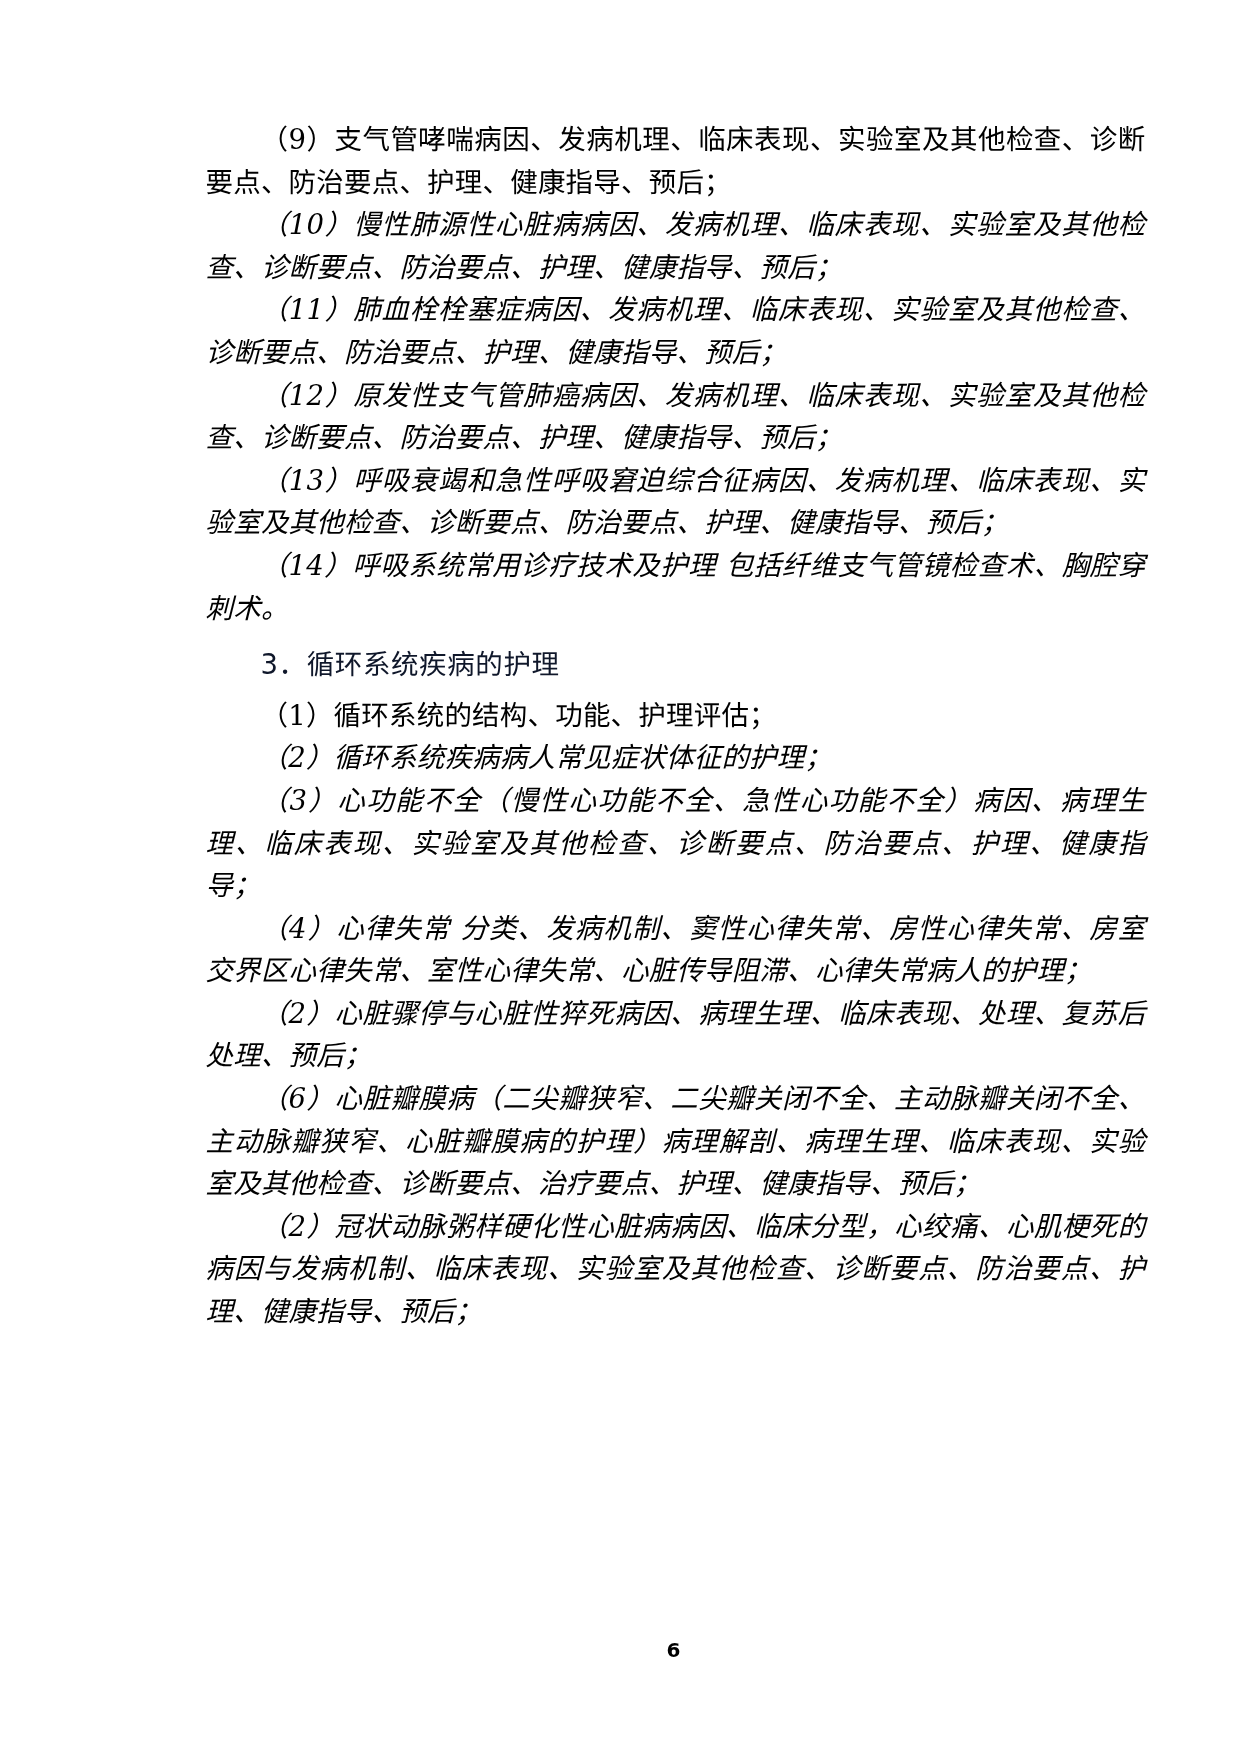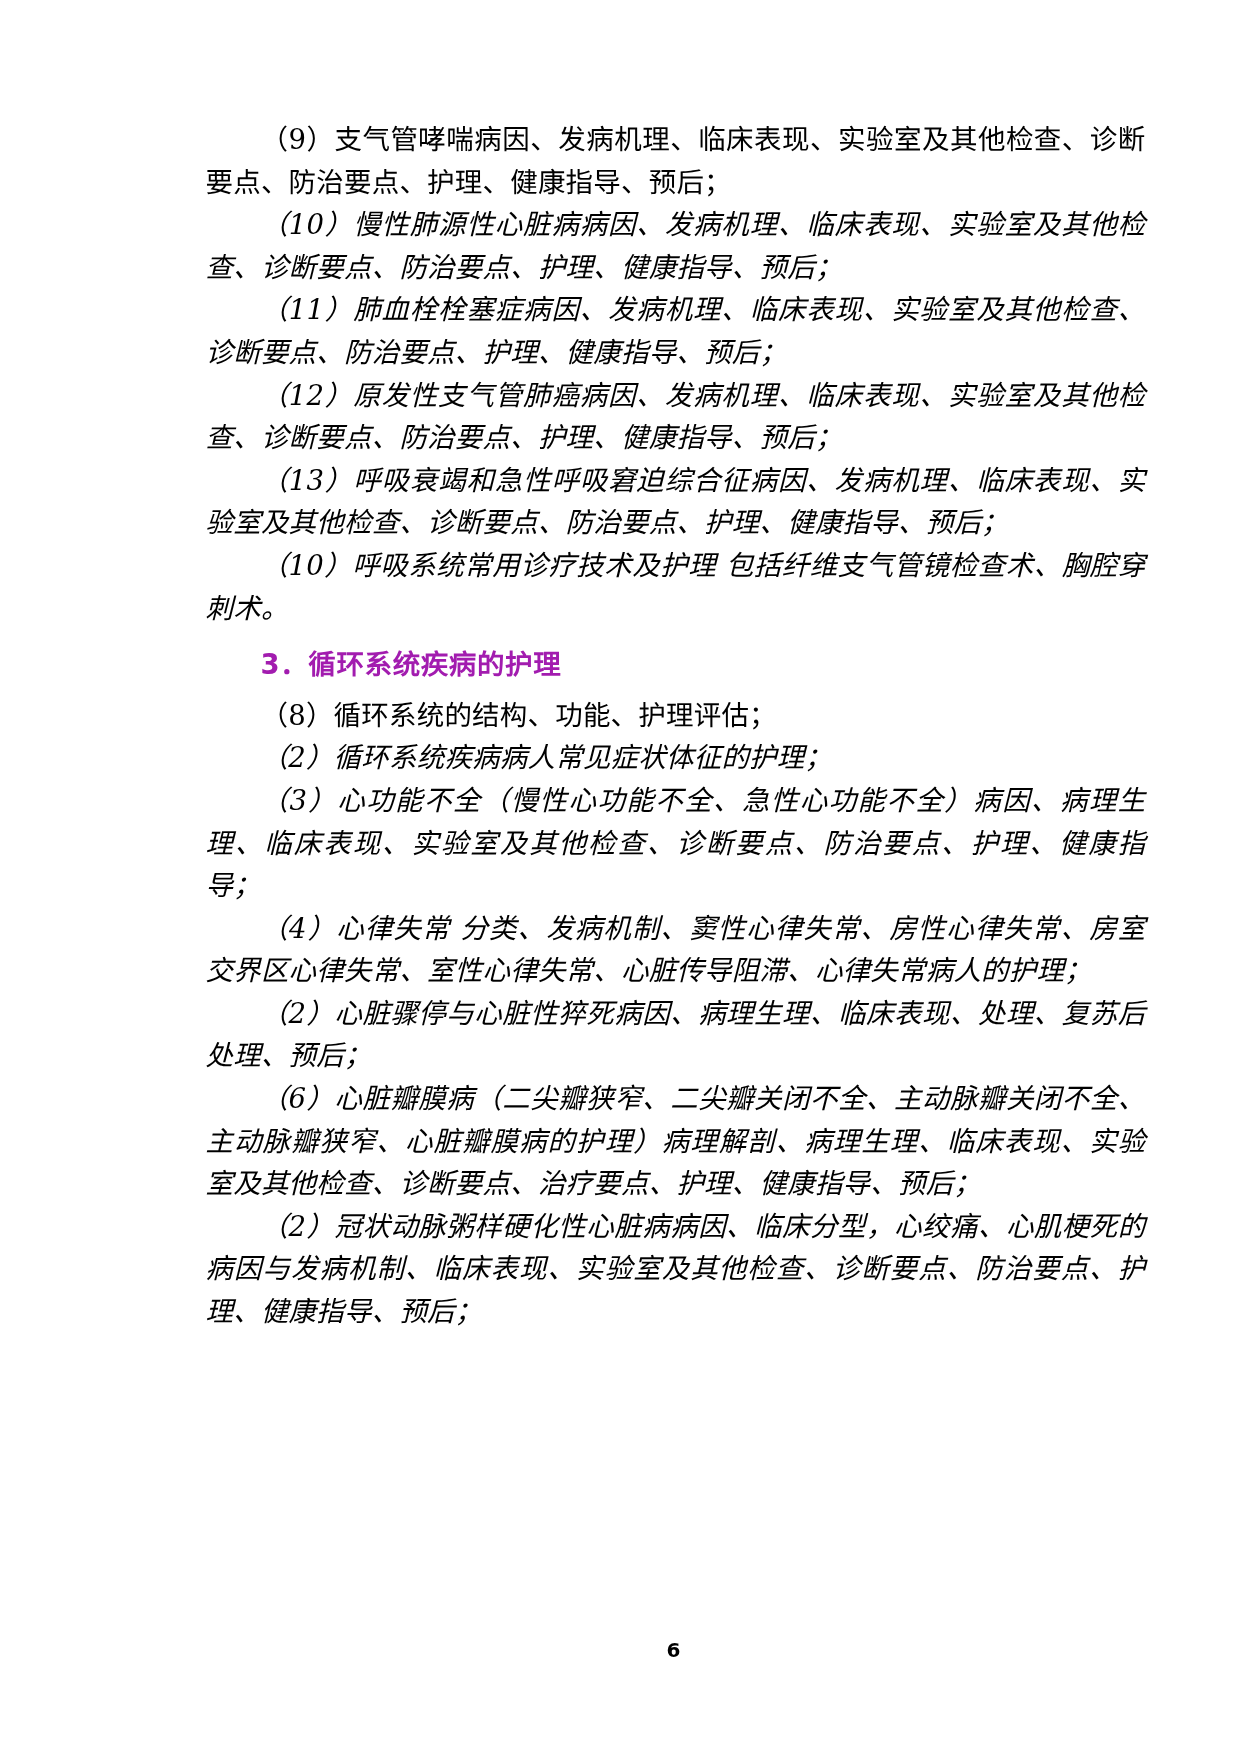--- a/index.html
+++ b/index.html
@@ -39,22 +39,22 @@
     word-break: break-all;
   }
   p.para + p.para {
     margin-top: 0px;
     font-style: italic;
   }
   p.heading {
     margin: 14px 0 8px 0;
     font-size: 27.5px;
     line-height: 42.6px;
-    color: #a21caf;
-    font-weight: bold;
+    color: #0f172a;
+    font-weight: normal;
     text-indent: 2em;
     letter-spacing: 0.6px;
     font-family: "DejaVu Sans", "Liberation Sans", sans-serif;
   }
   .footer {
     position: absolute;
     left: 0;
     top: 1638px;
     width: 1240px;
     text-align: center;
@@ -73,25 +73,25 @@
 
 <div class="page">
 
   <div class="content">
 
     <p class="para">（9）支气管哮喘病因、发病机理、临床表现、实验室及其他检查、诊断要点、防治要点、护理、健康指导、预后；</p>
     <p class="para">（10）慢性肺源性心脏病病因、发病机理、临床表现、实验室及其他检查、诊断要点、防治要点、护理、健康指导、预后；</p>
     <p class="para">（11）肺血栓栓塞症病因、发病机理、临床表现、实验室及其他检查、诊断要点、防治要点、护理、健康指导、预后；</p>
     <p class="para">（12）原发性支气管肺癌病因、发病机理、临床表现、实验室及其他检查、诊断要点、防治要点、护理、健康指导、预后；</p>
     <p class="para">（13）呼吸衰竭和急性呼吸窘迫综合征病因、发病机理、临床表现、实验室及其他检查、诊断要点、防治要点、护理、健康指导、预后；</p>
-    <p class="para">（10）呼吸系统常用诊疗技术及护理 包括纤维支气管镜检查术、胸腔穿刺术。</p>
+    <p class="para">（14）呼吸系统常用诊疗技术及护理 包括纤维支气管镜检查术、胸腔穿刺术。</p>
 
     <p class="heading">3．循环系统疾病的护理</p>
 
-    <p class="para">（8）循环系统的结构、功能、护理评估；</p>
+    <p class="para">（1）循环系统的结构、功能、护理评估；</p>
     <p class="para">（2）循环系统疾病病人常见症状体征的护理；</p>
     <p class="para">（3）心功能不全（慢性心功能不全、急性心功能不全）病因、病理生理、临床表现、实验室及其他检查、诊断要点、防治要点、护理、健康指导；</p>
     <p class="para">（4）心律失常 分类、发病机制、窦性心律失常、房性心律失常、房室交界区心律失常、室性心律失常、心脏传导阻滞、心律失常病人的护理；</p>
     <p class="para">（2）心脏骤停与心脏性猝死病因、病理生理、临床表现、处理、复苏后处理、预后；</p>
     <p class="para">（6）心脏瓣膜病（二尖瓣狭窄、二尖瓣关闭不全、主动脉瓣关闭不全、主动脉瓣狭窄、心脏瓣膜病的护理）病理解剖、病理生理、临床表现、实验室及其他检查、诊断要点、治疗要点、护理、健康指导、预后；</p>
     <p class="para">（2）冠状动脉粥样硬化性心脏病病因、临床分型，心绞痛、心肌梗死的病因与发病机制、临床表现、实验室及其他检查、诊断要点、防治要点、护理、健康指导、预后；</p>
 
   </div>
 
   <div class="footer">

